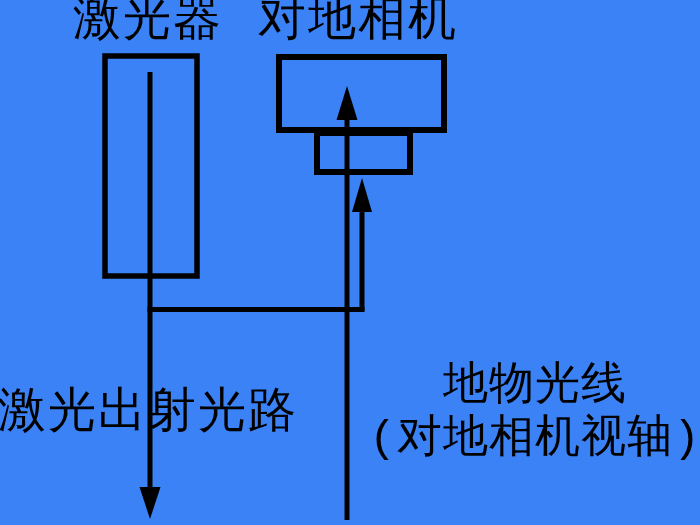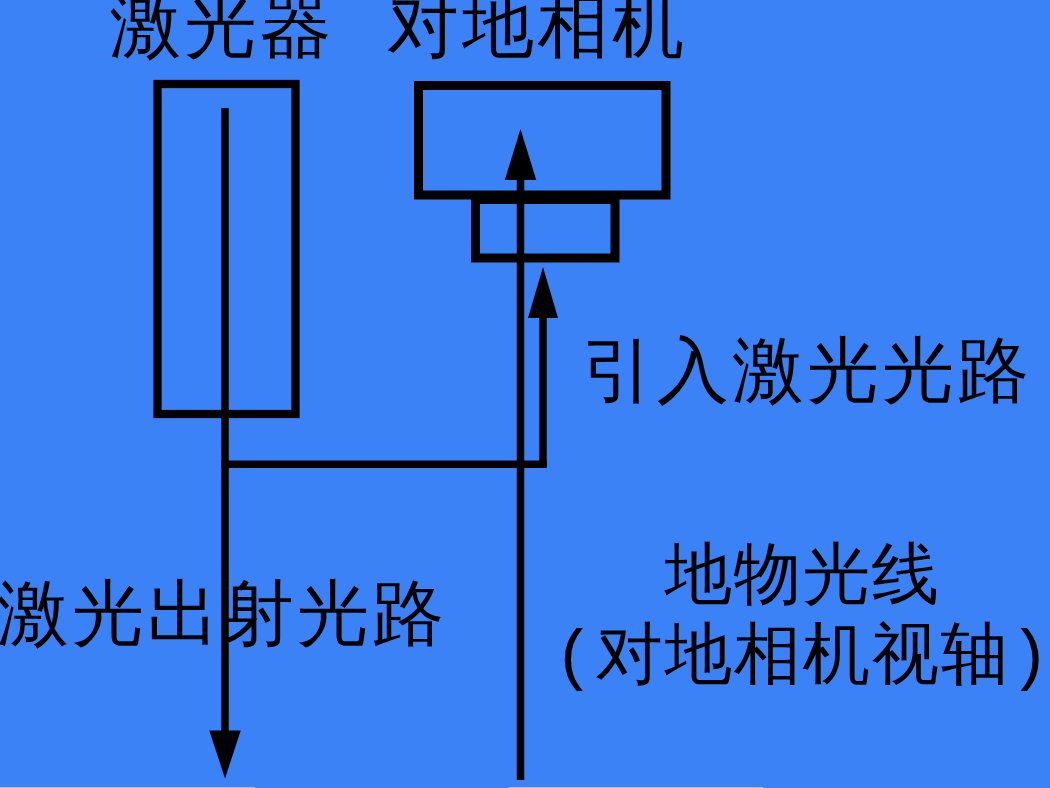--- a/index.html
+++ b/index.html
@@ -96,21 +96,20 @@
 
     <rect class="outline" x="279" y="57" width="165" height="73" stroke-width="6"></rect>
 
     <rect class="outline" x="317" y="133" width="93" height="39" stroke-width="6"></rect>
   </svg>
 
   <div class="lbl lbl-laser">激光器</div>
 
   <div class="lbl lbl-camera">对地相机</div>
 
-  <div class="lbl lbl-intro">引入激光光路</div>
 
   <div class="lbl lbl-exit">激光出射光路</div>
 
   <div class="lbl lbl-ground">
     <div>地物光线</div>
     <div>(对地相机视轴)</div>
   </div>
 
 </div>
 

